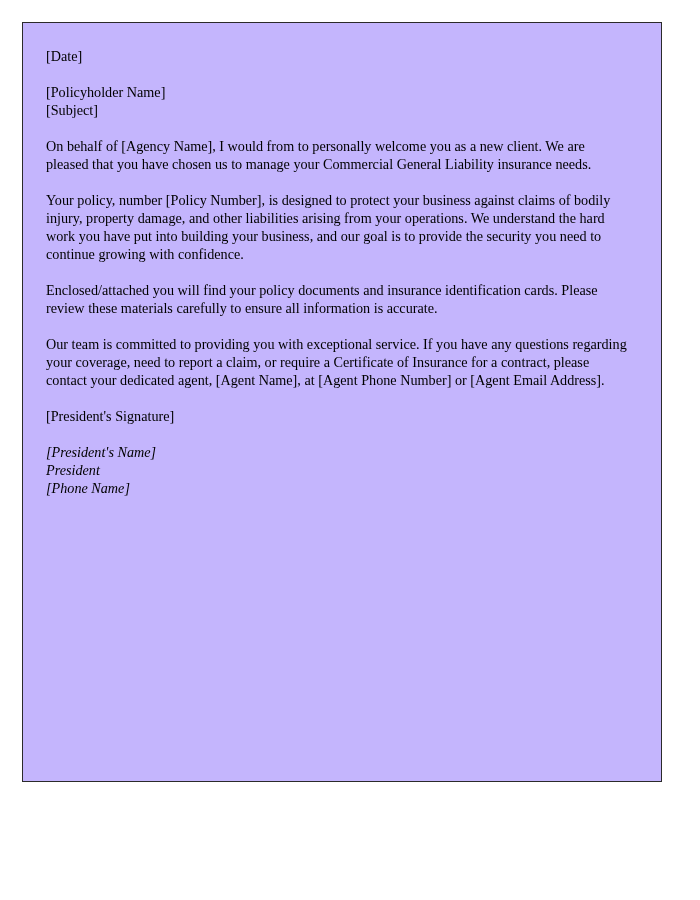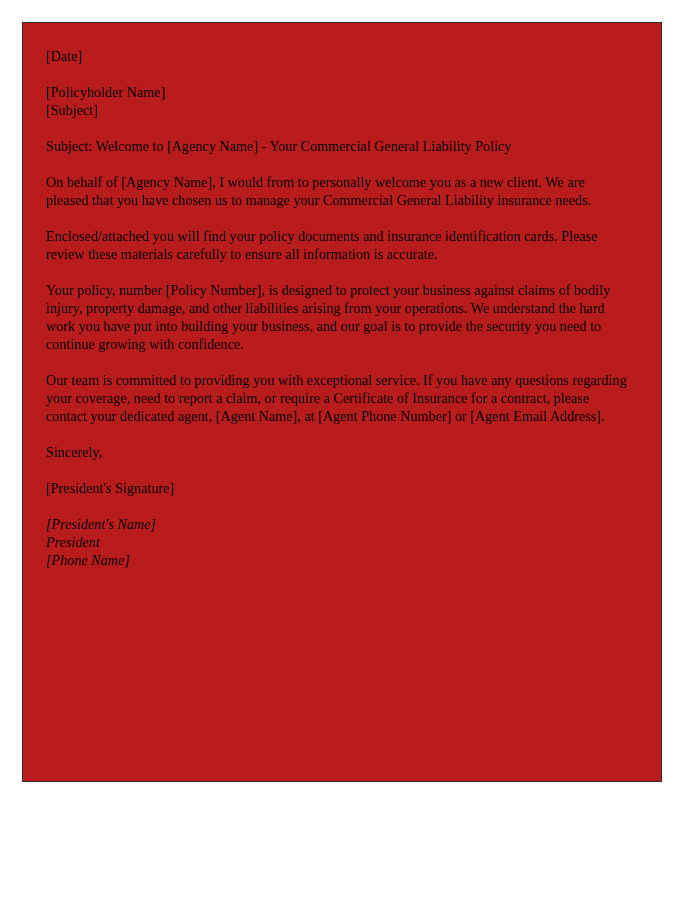--- a/index.html
+++ b/index.html
@@ -15,21 +15,21 @@
     overflow: hidden;
   }
   #page {
     position: absolute;
     left: 22px;
     top: 22px;
     width: 640px;
     height: 760px;
     box-sizing: border-box;
     border: 1px solid #2b2b2b;
-    background: #b91c1c;
+    background: #c4b5fd;
   }
   #letter {
     position: absolute;
     left: 23px;
     top: 24px;
     width: 582px;
     font-size: 14.2px;
     line-height: 18px;
     text-align: left;
   }
@@ -57,37 +57,31 @@
 
     <div class="block">
       <span class="line">[Date]</span>
     </div>
 
     <div class="block">
       <span class="line">[Policyholder Name]</span>
       <span class="line">[Subject]</span>
     </div>
 
-    <div class="block">
-      <span class="line para">Subject: Welcome to [Agency Name] - Your Commercial General Liability Policy</span>
-    </div>
 
 
     <div class="block para">On behalf of [Agency Name], I would from to personally welcome you as a new client. We are pleased that you have chosen us to manage your Commercial General Liability insurance needs.</div>
 
+    <div class="block para">Your policy, number [Policy Number], is designed to protect your business against claims of bodily injury, property damage, and other liabilities arising from your operations. We understand the hard work you have put into building your business, and our goal is to provide the security you need to continue growing with confidence.</div>
+
     <div class="block para">Enclosed/attached you will find your policy documents and insurance identification cards. Please review these materials carefully to ensure all information is accurate.</div>
-
-    <div class="block para">Your policy, number [Policy Number], is designed to protect your business against claims of bodily injury, property damage, and other liabilities arising from your operations. We understand the hard work you have put into building your business, and our goal is to provide the security you need to continue growing with confidence.</div>
 
     <div class="block para">Our team is committed to providing you with exceptional service. If you have any questions regarding your coverage, need to report a claim, or require a Certificate of Insurance for a contract, please contact your dedicated agent, [Agent Name], at [Agent Phone Number] or [Agent Email Address].</div>
 
 
-    <div class="block">
-      <span class="line">Sincerely,</span>
-    </div>
 
     <div class="block">
       <span class="line">[President's Signature]</span>
     </div>
 
     <div class="block">
       <span class="line">[President's Name]</span>
       <span class="line">President</span>
       <span class="line">[Phone Name]</span>
     </div>

